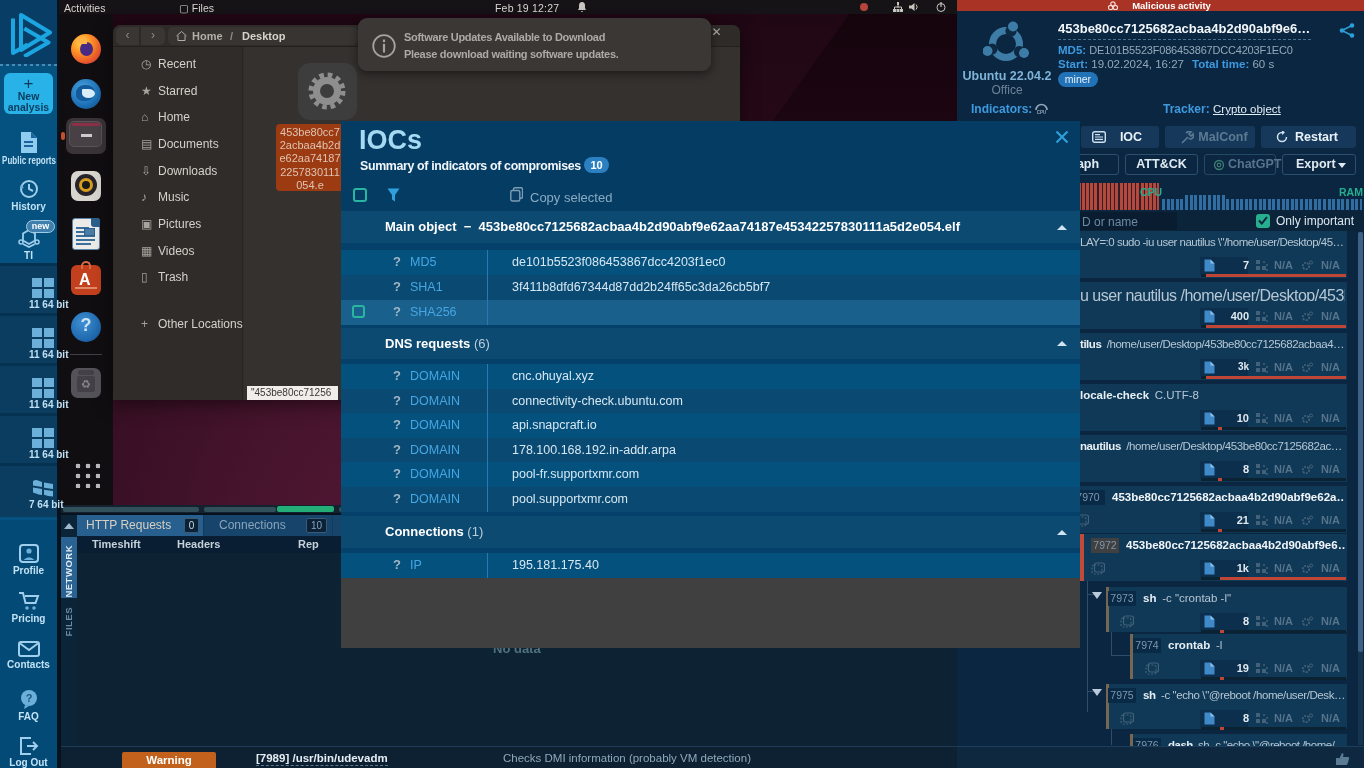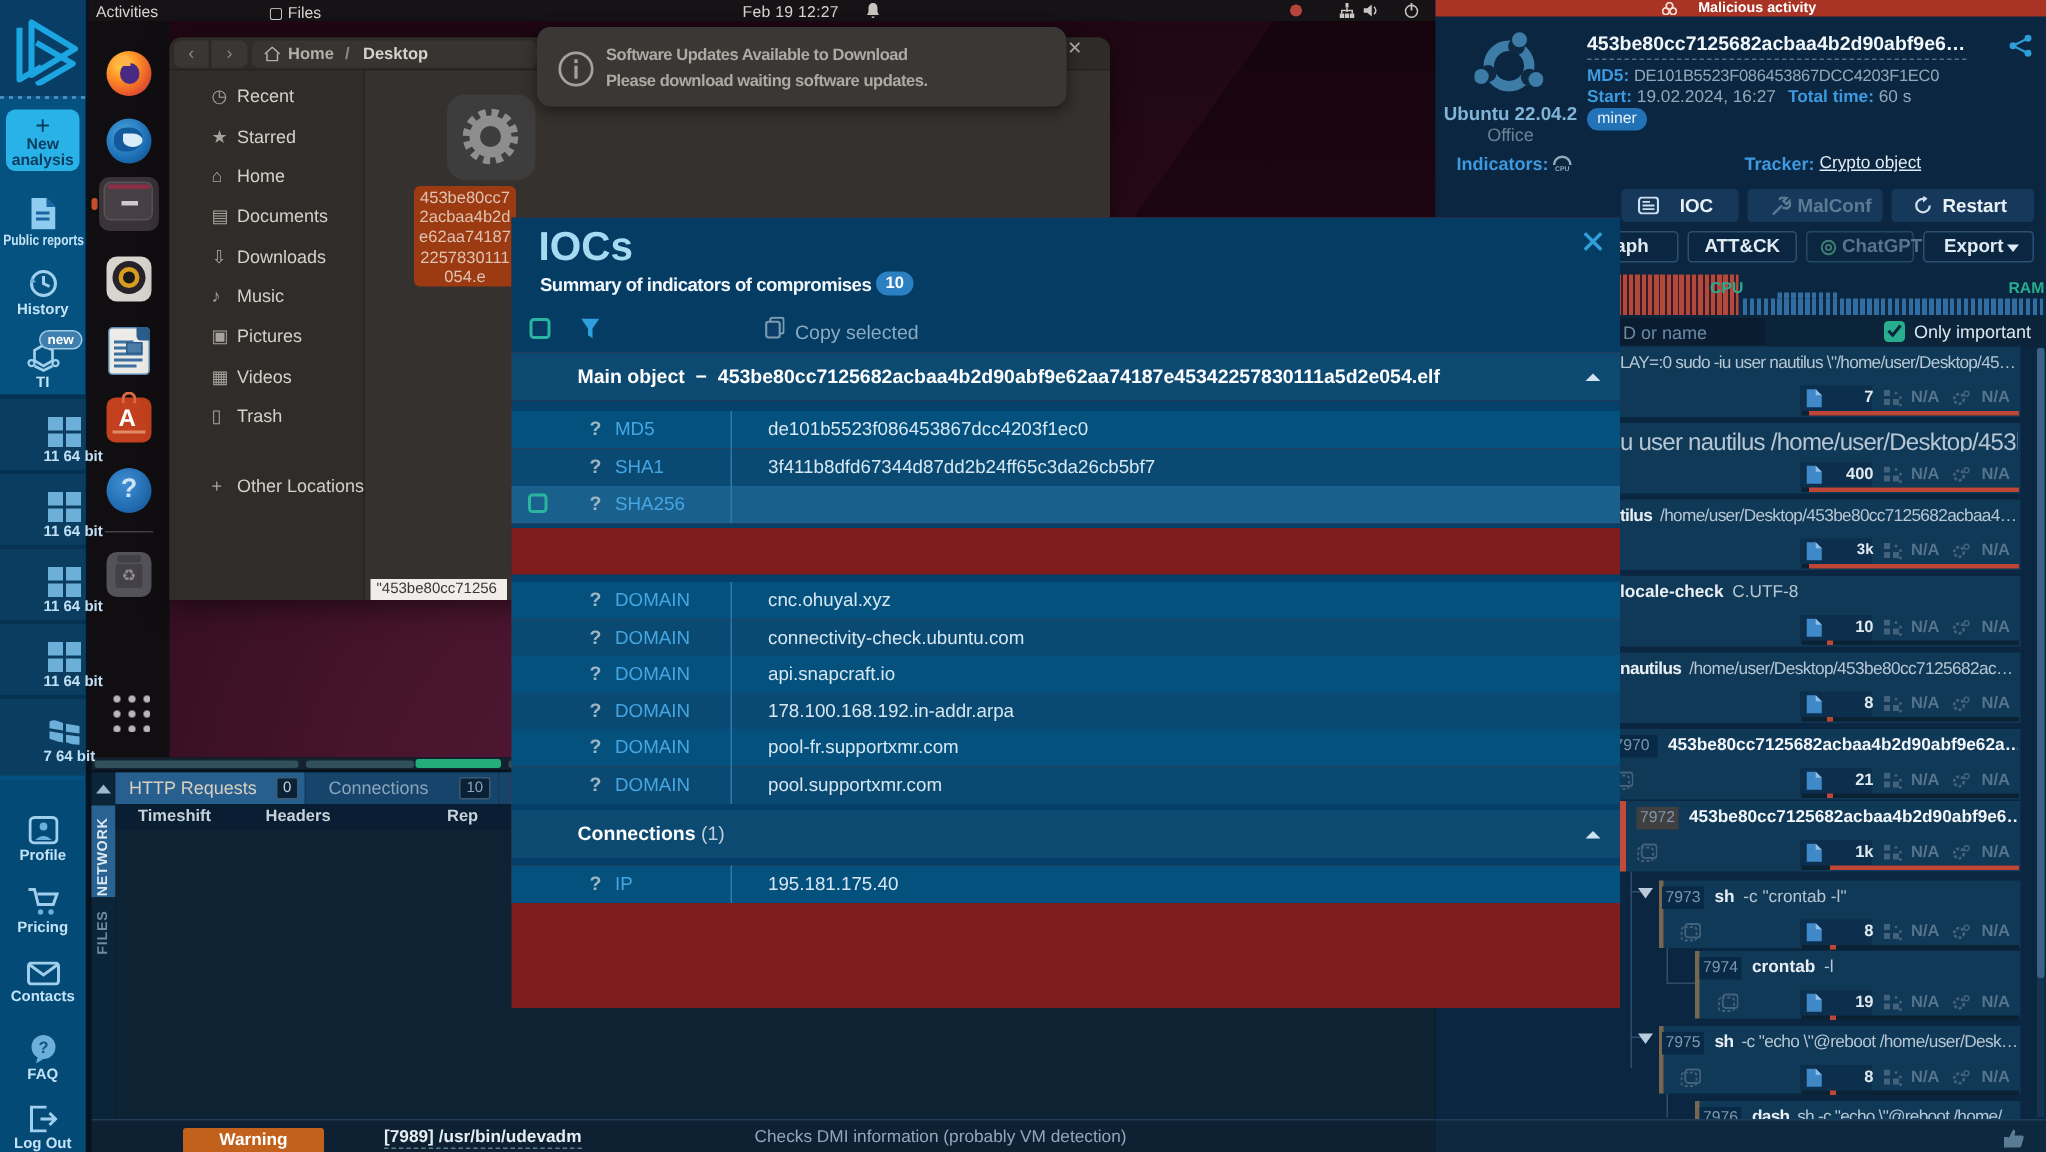--- a/index.html
+++ b/index.html
@@ -44,21 +44,21 @@
 
 
 #rpanel { left:957px; top:0; width:407px; height:768px; background:#0b2640; }
 #redbar { left:957px; top:0; width:407px; height:11px; background:#a93325; color:#fff; font-weight:bold; font-size:9.5px; text-align:center; line-height:11px; }
 .blue { color:#3d9ae0; font-weight:bold; font-size:11.5px; }
 .btn1 { position:absolute; top:126px; height:22px; background:#16395b; border-radius:3px; color:#e8f1f8; font-weight:bold; font-size:12.5px; text-align:center; line-height:22px; }
 .btn2 { position:absolute; top:154px; height:21px; background:transparent; border:1px solid #2b506f; border-radius:3px; color:#dfeaf2; font-weight:bold; font-size:12.5px; text-align:center; line-height:19px; }
 #rfooter { left:957px; top:746px; width:407px; height:22px; background:#0e2840; border-top:1px solid #1d3d5c; }
 
 
-#modal { left:341px; top:121px; width:739px; height:527px; background:#7f1d1d; z-index:50;margin-top:24px; }
+#modal { left:341px; top:121px; width:739px; height:527px; background:#404040; z-index:50; }
 .mrow { position:absolute; left:0; width:739px; height:25px; }
 .mrow .q { position:absolute; left:49px; top:4px; width:14px; color:#9fb6c4; font-weight:bold; font-size:13px; text-align:center; }
 .mrow .typ { position:absolute; left:69px; top:5px; font-size:12.5px; color:#45a6e2; }
 .mrow .val { position:absolute; left:171px; top:5px; font-size:12.5px; color:#d5e7f2; }
 .mrow .dv { position:absolute; left:146px; top:0; width:1px; height:25px; background:#2a7ab0; }
 .mhead { position:absolute; left:0; width:739px; height:32px; background:#0c4a72; color:#fff; font-weight:bold; font-size:13px; }
 .mhead .cnt { color:#b9cddc; font-weight:normal; }
 .caret { position:absolute; left:716px; top:13px; width:0; height:0; border-left:5px solid transparent; border-right:5px solid transparent; border-bottom:5px solid #cfe3f0; }
 </style>
 </head>
@@ -850,20 +850,23 @@
         <div class="val">3f411b8dfd67344d87dd2b24ff65c3da26cb5bf7</div>
       </div>
     <div class="mrow" style="top:179px;background:#19608c">
         <div style="position:absolute;left:11px;top:5px;width:13px;height:13px;border:2px solid #2ab5a0;border-radius:3px"></div>
         <div class="q">?</div>
         <div class="typ">SHA256</div>
         <div class="dv"></div>
       </div>
 
     <div style="position:absolute;left:0;top:204px;width:739px;height:3px;background:#05406a"></div>
+    <div class="mhead" style="top:207px;line-height:31px"><span style="margin-left:44px">DNS requests <span class="cnt">(6)</span></span>
+      <div class="caret" style="top:13px"></div>
+    </div>
     <div style="position:absolute;left:0;top:238px;width:739px;height:5px;background:#05406a"></div>
     <div class="mrow" style="top:243px;background:#05517e">
         <div class="q">?</div>
         <div class="typ">DOMAIN</div>
         <div class="dv"></div>
         <div class="val">cnc.ohuyal.xyz</div>
       </div>
     <div class="mrow" style="top:268px;background:#0a4a72">
         <div class="q">?</div>
         <div class="typ">DOMAIN</div>

